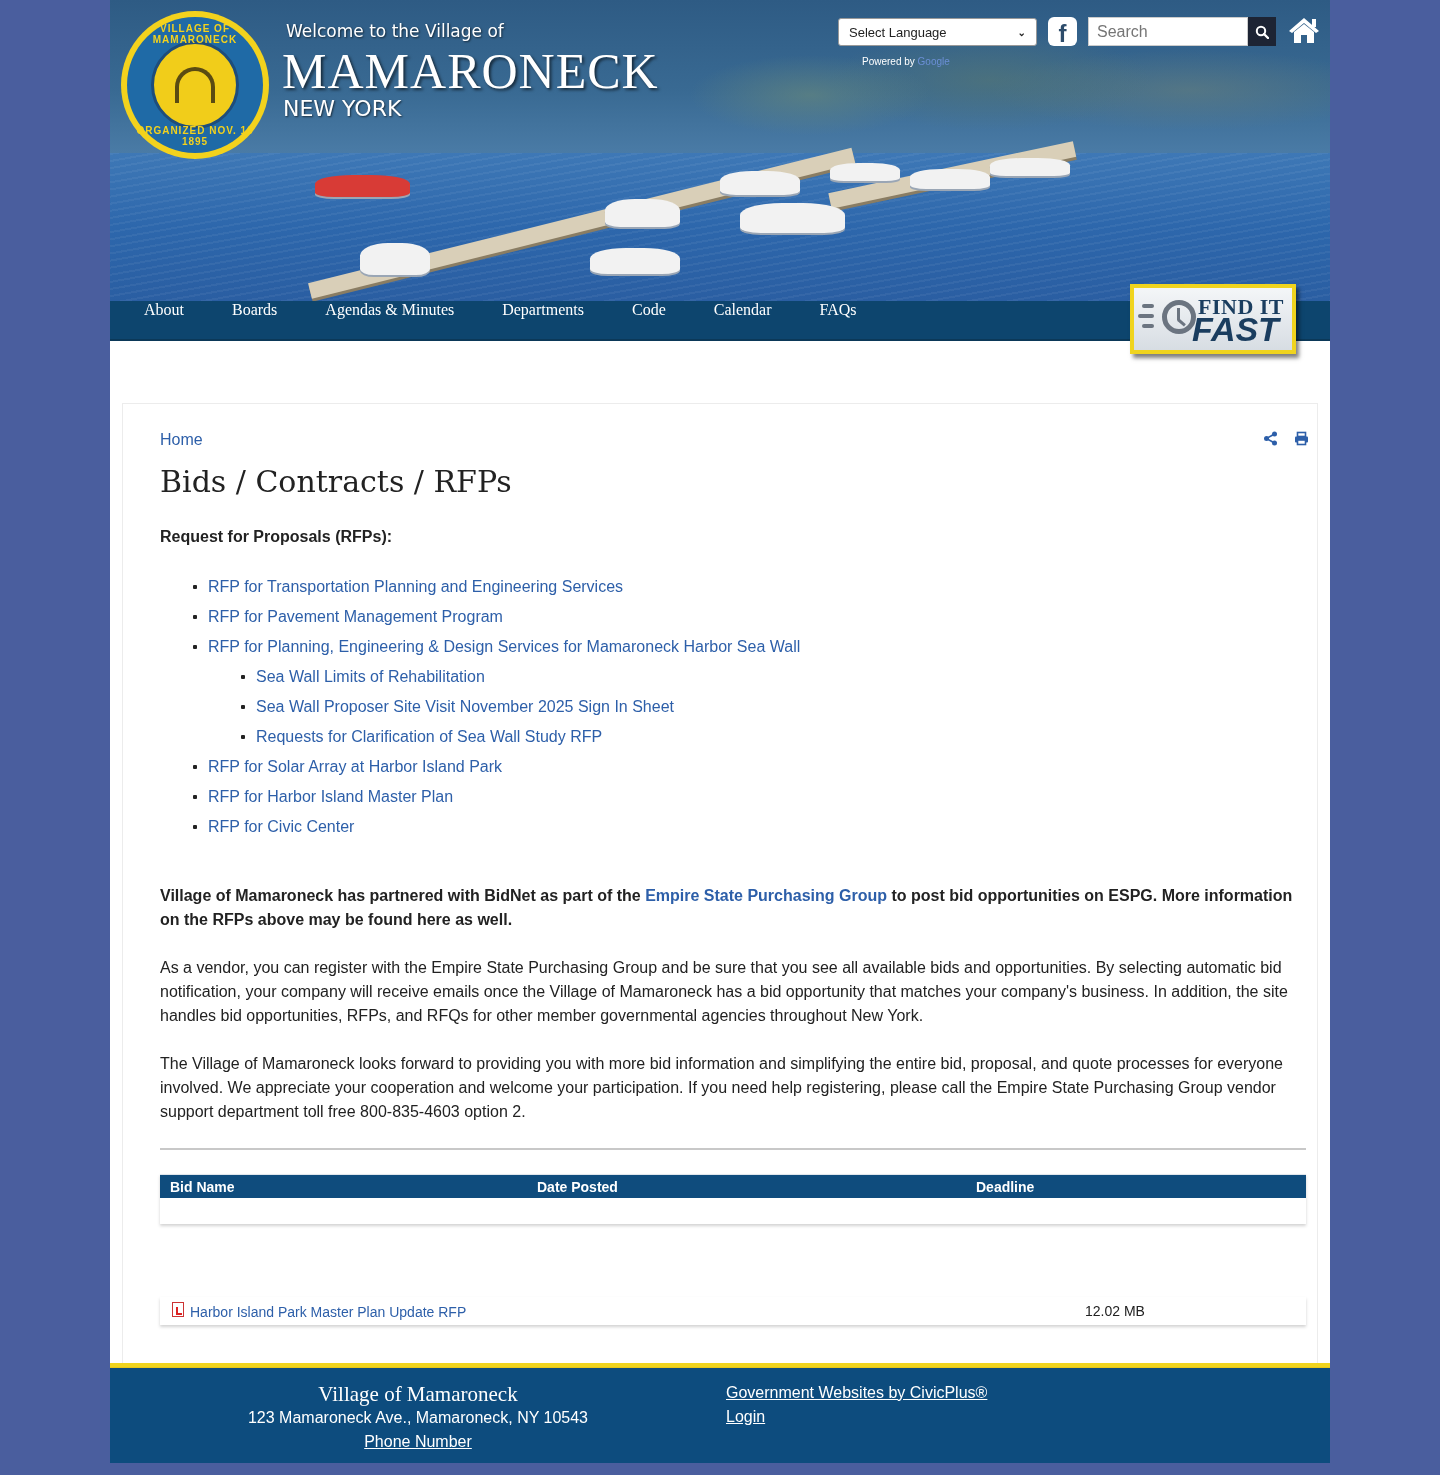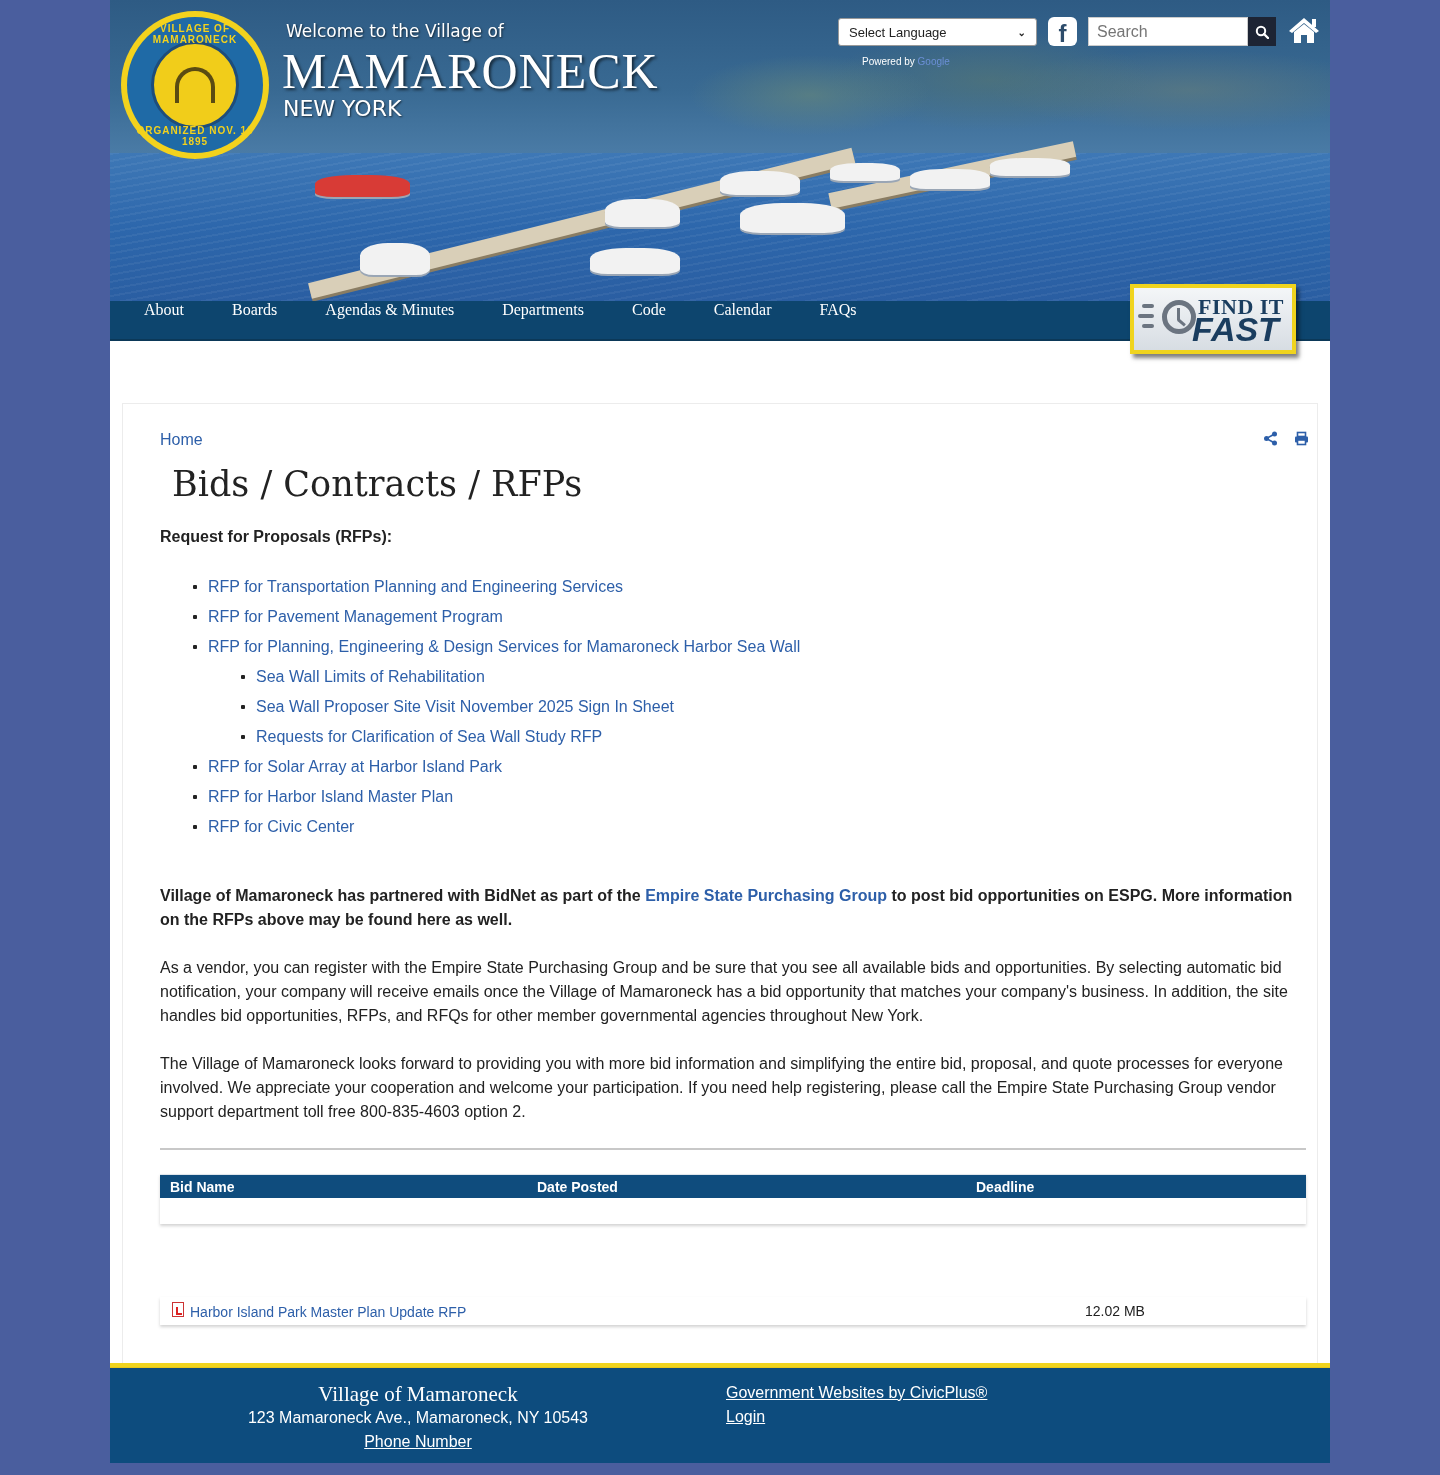--- a/index.html
+++ b/index.html
@@ -169,22 +169,22 @@
     position: absolute; left: 12px; top: 371px; width: 1196px; height: 967px;
     border: 1px solid #ececec; border-radius: 0; background: #fff; margin-top: 32px;
   }
   .content { position: absolute; left: 37px; top: 0; width: 1146px; }
 
   .breadcrumb { position: absolute; top: 27px; left: 0; font-size: 16px; color: #2d5fa9; }
   .tools { position: absolute; top: 27px; right: -3px; display: flex; gap: 16px; }
   .tools span { width: 15px; height: 15px; display: inline-block; }
 
   .title {
-    position: absolute; top: 60px; left: 12px;
-    font-family: "DejaVu Serif", serif; font-size: 35px; color: #222; font-weight: normal;
+    position: absolute; top: 60px; left: 0;
+    font-family: "DejaVu Serif", serif; font-size: 30px; color: #222; font-weight: normal;
   }
   .subhead { position: absolute; top: 124px; left: 0; font-size: 16px; font-weight: bold; color: #222; }
 
   .rfp-list { position: absolute; top: 168px; left: 0; list-style: none; }
   .rfp-list li { position: relative; font-size: 16px; line-height: 30px; padding-left: 48px; color: #2d5fa9; }
   .rfp-list li::before {
     content: ""; position: absolute; left: 33px; top: 13px; width: 4px; height: 4px; background: #222; border-radius: 1px;
   }
   .rfp-list li.sub { padding-left: 96px; line-height: 30px; }
   .rfp-list li.sub::before { left: 81px; }

